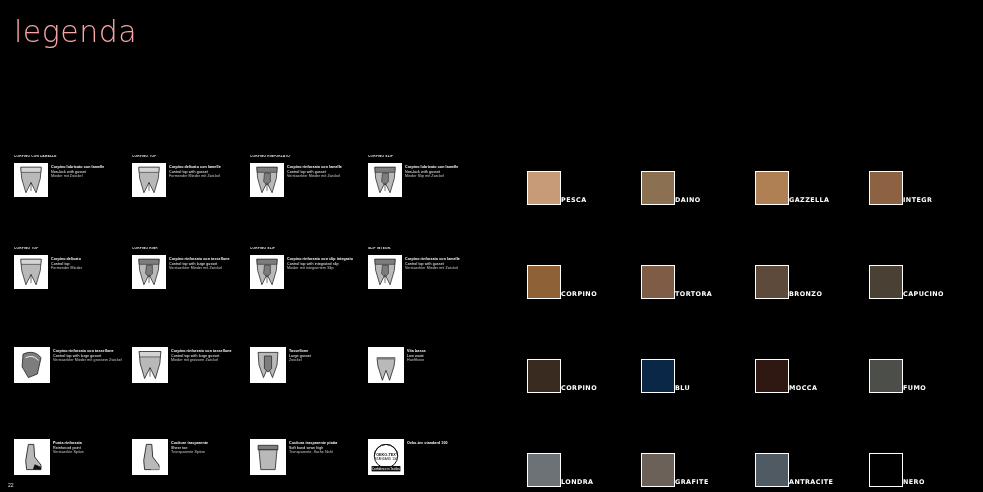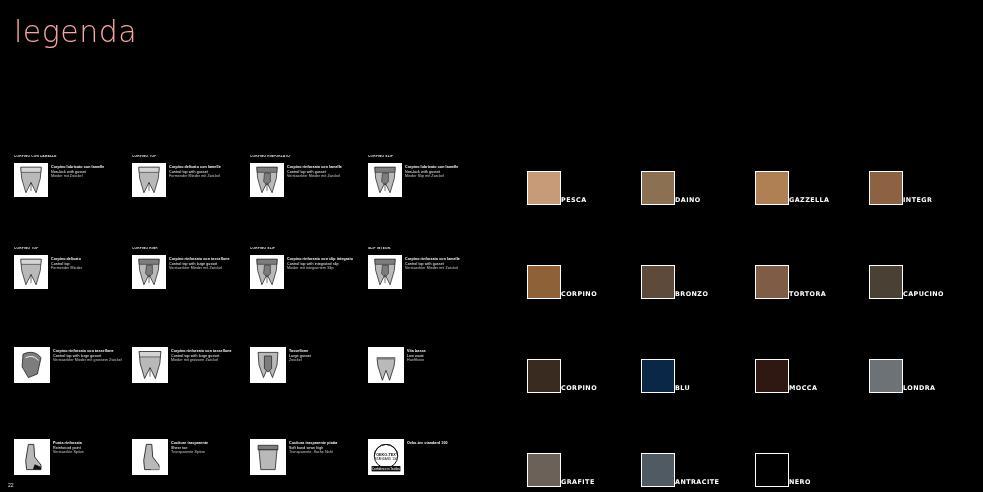--- a/index.html
+++ b/index.html
@@ -419,44 +419,48 @@
       </div>
       <div class="color-cell">
         <div class="swatch" style="background: rgb(141, 98, 66);"></div>
         <div class="color-name">INTEGR</div>
       </div>
       <div class="color-cell">
         <div class="swatch" style="background: rgb(142, 98, 54);"></div>
         <div class="color-name">CORPINO</div>
       </div>
       <div class="color-cell">
+        <div class="swatch" style="background: rgb(126, 92, 69);"></div>
+        <div class="color-name">TORTORA</div>
+      </div>
+      <div class="color-cell">
         <div class="swatch" style="background: rgb(94, 74, 58);"></div>
         <div class="color-name">BRONZO</div>
       </div>
       <div class="color-cell">
-        <div class="swatch" style="background: rgb(126, 92, 69);"></div>
-        <div class="color-name">TORTORA</div>
-      </div>
-      <div class="color-cell">
         <div class="swatch" style="background: rgb(74, 64, 52);"></div>
         <div class="color-name">CAPUCINO</div>
       </div>
       <div class="color-cell">
         <div class="swatch" style="background: rgb(57, 43, 32);"></div>
         <div class="color-name">CORPINO</div>
       </div>
       <div class="color-cell">
         <div class="swatch" style="background: rgb(10, 39, 71);"></div>
         <div class="color-name">BLU</div>
       </div>
       <div class="color-cell">
         <div class="swatch" style="background: rgb(48, 24, 18);"></div>
         <div class="color-name">MOCCA</div>
       </div>
       <div class="color-cell">
+        <div class="swatch" style="background: rgb(76, 78, 73);"></div>
+        <div class="color-name">FUMO</div>
+      </div>
+      <div class="color-cell">
         <div class="swatch" style="background: rgb(109, 114, 119);"></div>
         <div class="color-name">LONDRA</div>
       </div>
       <div class="color-cell">
         <div class="swatch" style="background: rgb(107, 97, 88);"></div>
         <div class="color-name">GRAFITE</div>
       </div>
       <div class="color-cell">
         <div class="swatch" style="background: rgb(79, 90, 98);"></div>
         <div class="color-name">ANTRACITE</div>

